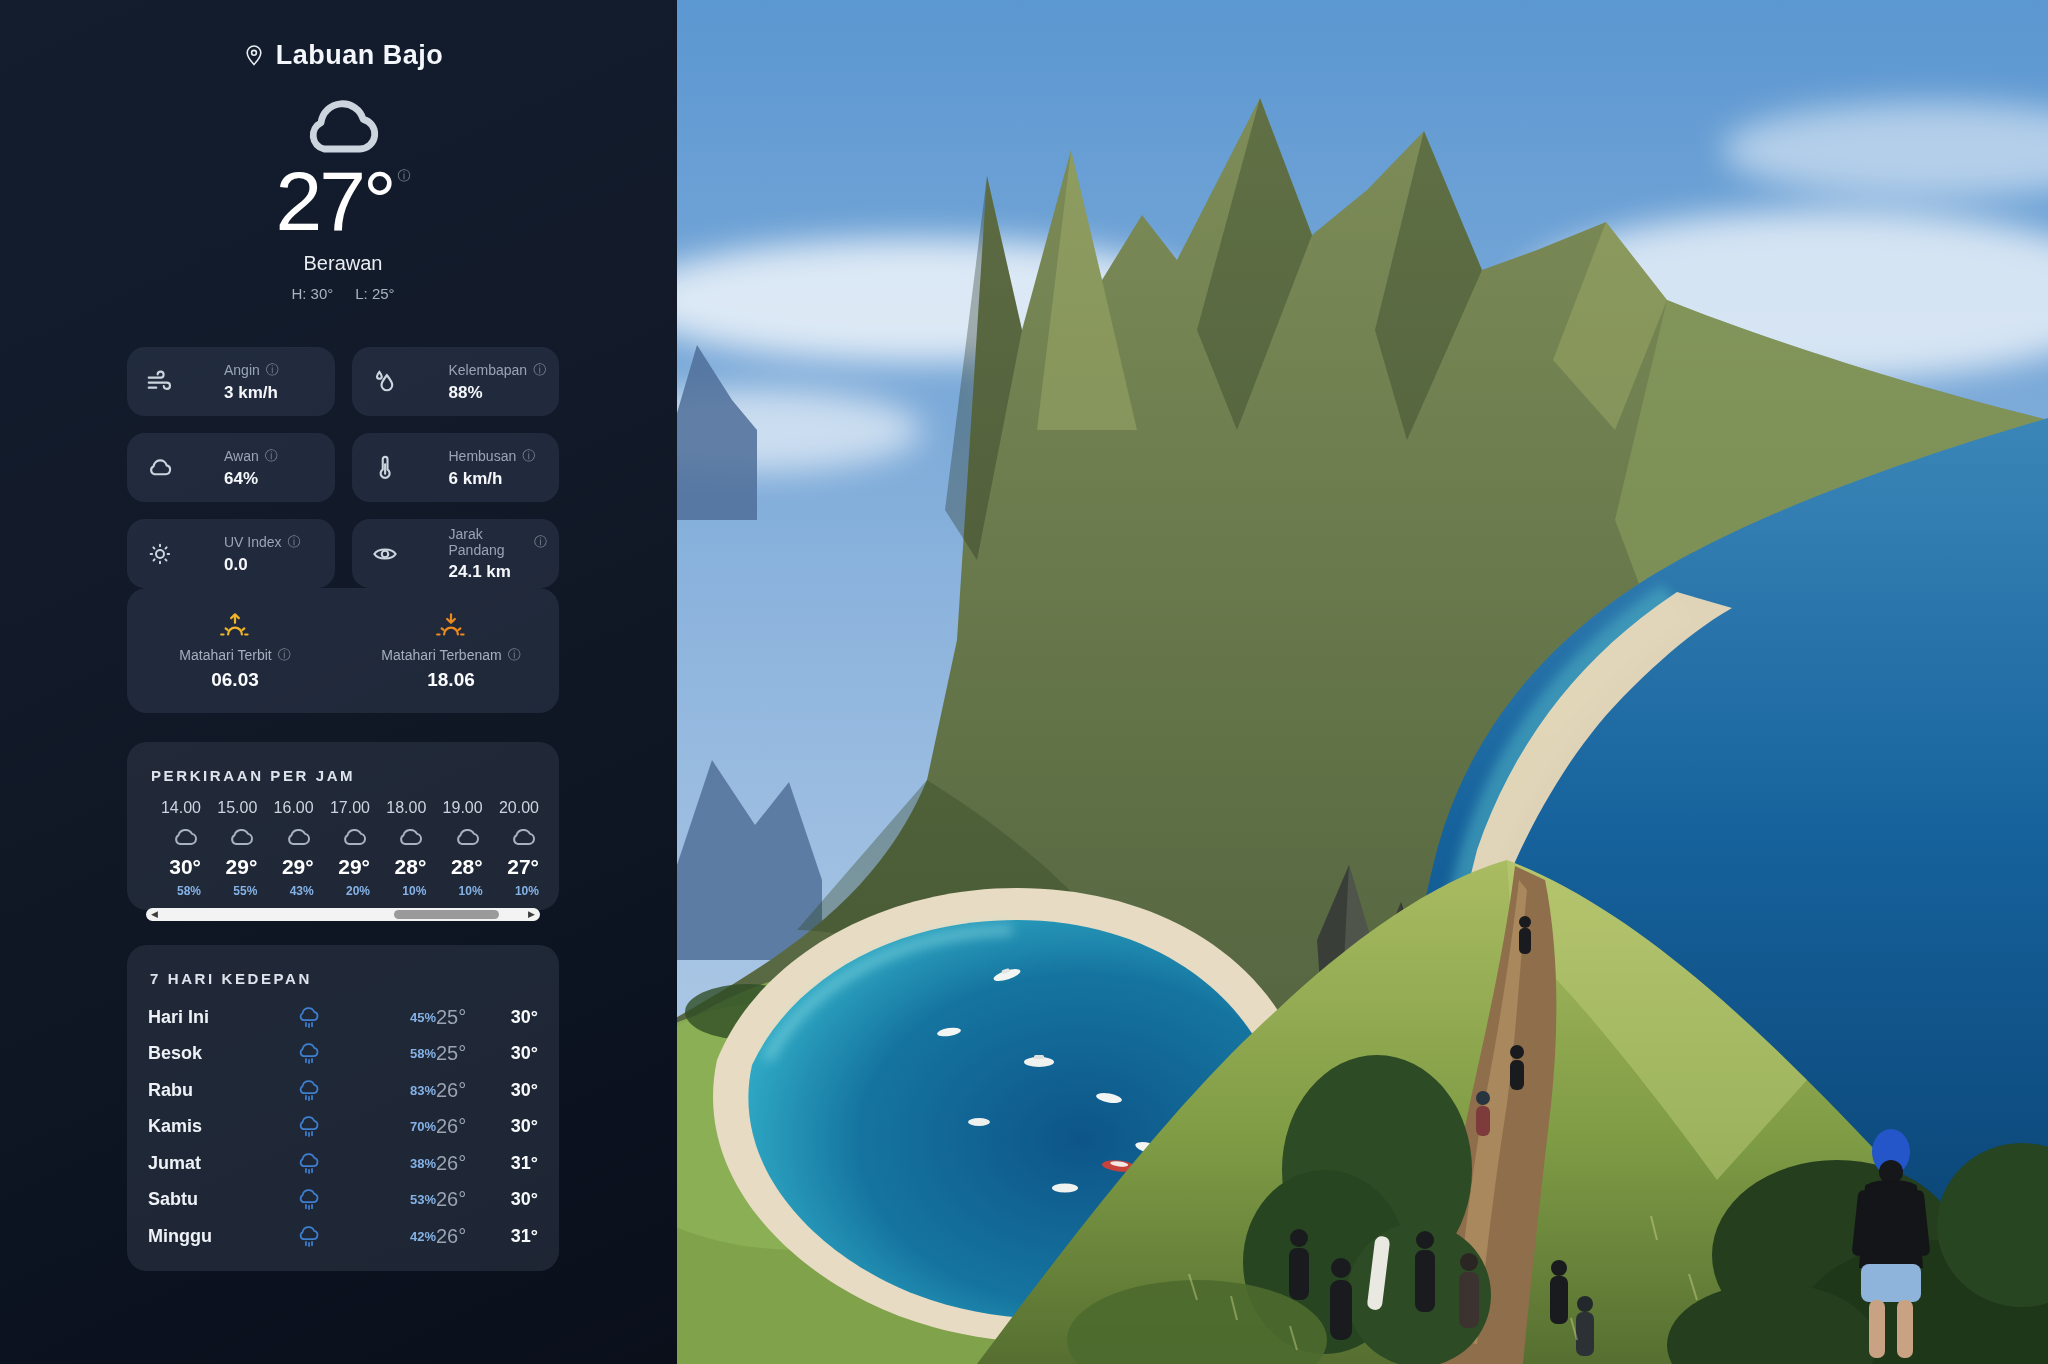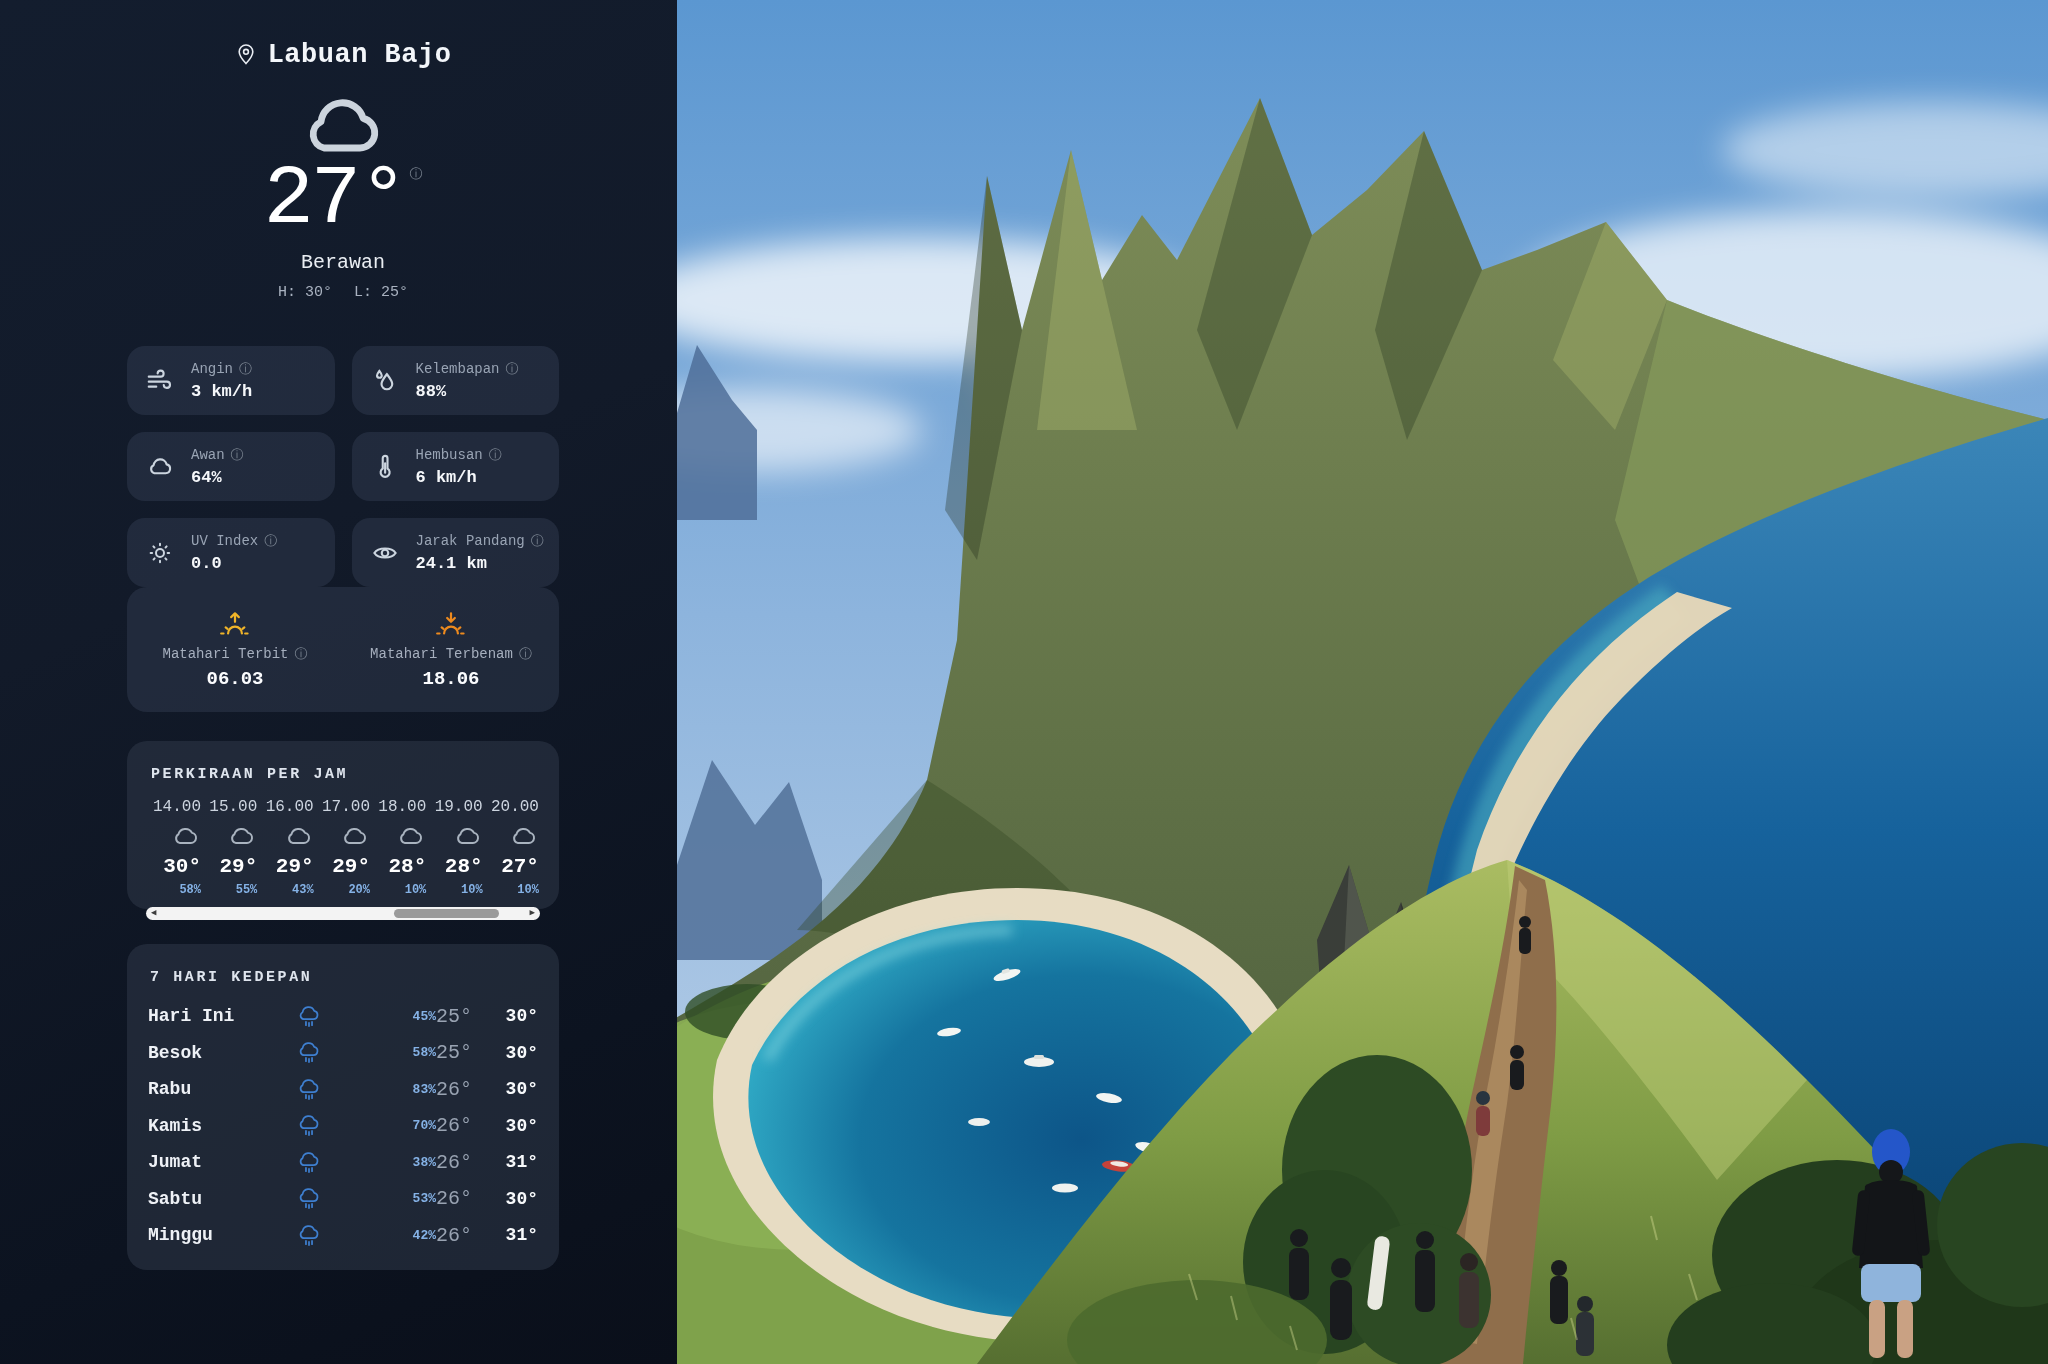--- a/index.html
+++ b/index.html
@@ -3,42 +3,42 @@
 <meta charset="utf-8">
 <style>
   * { margin:0; padding:0; box-sizing:border-box; }
   html,body { width:2048px; height:1364px; overflow:hidden; background:#0b111d;
               font-family:"Liberation Sans", sans-serif; }
   .app { width:2048px; height:1364px; display:flex; }
 
   
   .sidebar { width:677px; flex:0 0 677px; height:100%;
              background:linear-gradient(155deg,#131d2e 0%, #121a29 40%, #0c1320 78%, #0a0f1a 100%);
-             color:#f2f5f9; position:relative;font-family:Liberation Mono, monospace; }
+             color:#f2f5f9; position:relative; }
   .content { width:432px; margin-left:127px; }
 
   .loc-header { display:flex; align-items:center; justify-content:center; gap:11px; padding-top:40px; }
   .loc-title { font-size:27px; font-weight:700; letter-spacing:.5px; color:#f3f6fa; }
 
   .big-cloud-wrap { display:flex; justify-content:center; margin-top:24px; }
 
   .temp-row { text-align:center; margin-top:2px; line-height:1; }
   .big-temp { font-size:84px; font-weight:200; letter-spacing:-3px; color:#ffffff; }
   .temp-info { display:inline-block; vertical-align:top; margin:10px 0 0 4px; }
 
   .condition { text-align:center; font-size:20px; color:#e9edf2; margin-top:9px; font-weight:400; }
   .hilo { display:flex; justify-content:center; gap:22px; margin-top:10px;
           font-size:15px; color:#a9b2c0; }
 
   .info-glyph { font-size:13px; color:#78828f; font-style:normal; }
 
   
   .stats-grid { display:grid; grid-template-columns:1fr 1fr; gap:17px; margin-top:45px; }
   .stat-card { height:69px; background:rgba(62,74,96,.35); border-radius:18px;
-               display:flex; align-items:center; padding:0 12px 0 18px; }
+               display:flex; align-items:center; padding:0 12px 0 18px;gap:33px; }
   .stat-icon { width:32px; height:32px; color:#ccd5df; margin-right:14px; flex:none;
                display:flex; align-items:center; }
   .stat-label-row { display:flex; align-items:center; gap:6px; }
   .stat-label { font-size:14px; color:#99a4b4; }
   .stat-value { font-size:17px; font-weight:700; color:#f5f7fa; margin-top:4px; }
 
   
   .sun-card { height:125px; background:rgba(62,74,96,.35);
               border-radius:20px; display:flex; align-items:center; }
   .sun-half { flex:1; display:flex; flex-direction:column; align-items:center; gap:5px; }

